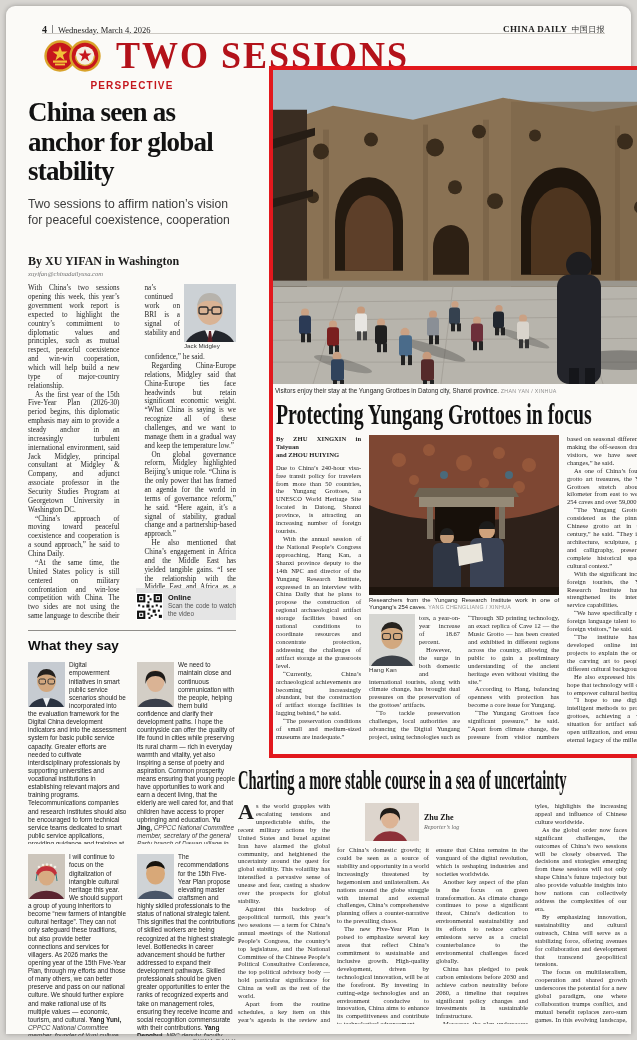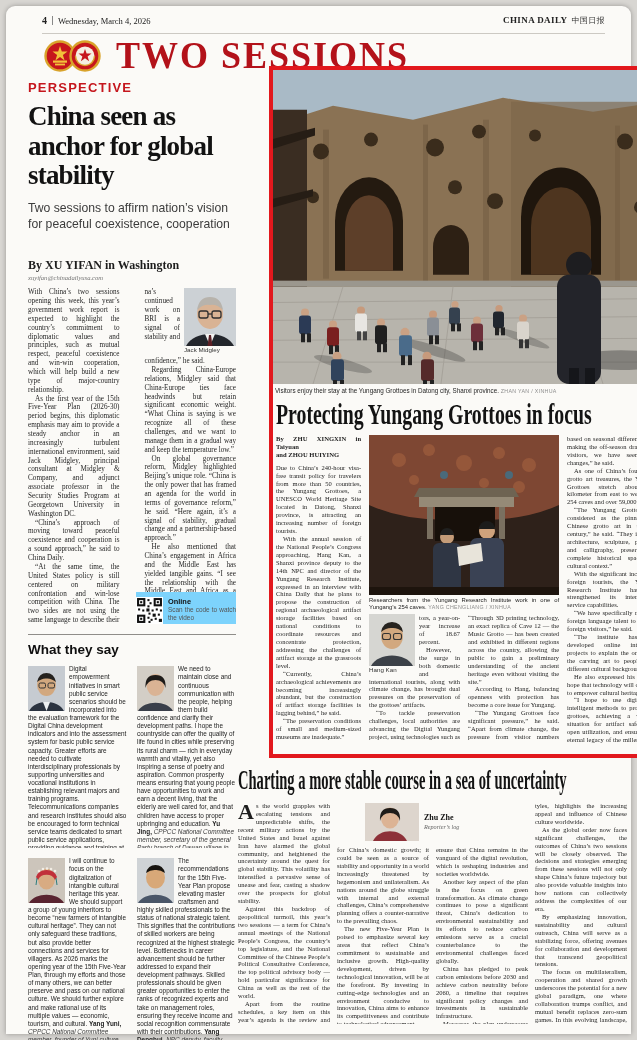--- a/index.html
+++ b/index.html
@@ -3,52 +3,52 @@
 <meta charset="utf-8">
 <style>
   * { margin:0; padding:0; box-sizing:border-box; }
   html,body { width:637px; height:1040px; }
   body { background:#d8d6d2; position:relative; overflow:hidden;
          font-family:"Liberation Serif", serif; color:#1d1d1d; }
   .page { position:absolute; left:6px; top:6px; width:625px; height:1028px;
           background:#fbfaf7; border-radius:9px 9px 0 0; box-shadow:0 0 5px rgba(0,0,0,.3); }
 
   
-  .hdr { position:absolute; top:9px; left:36px; right:26px; height:14px; font-size:8.5px; color:#222; }
+  .hdr { position:absolute; top:18px; left:36px; right:26px; height:14px; font-size:8.5px; color:#222; }
   .hdr-left { float:left; }
   .hdr-left .pgnum { font-weight:bold; font-size:10px; }
   .hdr-left .sep { display:inline-block; width:1px; height:9px; background:#888; margin:0 5px -1px; }
   .hdr-right { float:right; font-weight:bold; font-size:9px; letter-spacing:.4px; }
   .hdr-right .cn { font-weight:normal; font-size:8px; margin-left:4px; color:#333; }
   .hdr-rule { position:absolute; top:27px; left:36px; right:26px; border-top:1px solid #ccc9c3; }
 
   
   .masthead { position:absolute; top:32px; left:38px; height:36px; display:flex; align-items:center; }
   .emblems { position:relative; width:62px; height:34px; }
   .emblems svg { position:absolute; top:1px; width:32px; height:32px; }
   .emblems .e1 { left:0; } .emblems .e2 { left:25px; }
   .mast-title { font-size:36px; font-weight:bold; color:#b3121a; letter-spacing:2px;
                 white-space:nowrap; margin-left:10px; line-height:34px; transform:scaleY(1.04); }
 
   
   .left-col { position:absolute; left:22px; top:66px; width:208px; height:956px; }
-  .kicker { font-family:"Liberation Sans",sans-serif; font-size:13px; font-weight:bold;
-            color:#c5161d; letter-spacing:1.2px; margin:8px 0 7px; }
+  .kicker { font-family:"Liberation Sans",sans-serif; font-size:10px; font-weight:bold;
+            color:#c5161d; letter-spacing:1.2px; margin:8px 0 7px;text-align:center; }
   .p-headline { font-size:27px; line-height:1.1; font-weight:bold; color:#121212; letter-spacing:-.8px; margin-bottom:10px; }
   .p-deck { font-family:"Liberation Sans",sans-serif; font-size:12.2px; line-height:1.28; color:#3c3c3c; margin-bottom:26px; }
   .p-byline { font-size:12px; font-weight:bold; }
   .p-email { font-size:6.6px; font-style:italic; color:#737373; margin:1px 0 7px; }
   .p-body { display:flex; gap:25px; height:336px; overflow:hidden; position:relative; text-align:justify; }
   .p-colA,.p-colB { width:100px; font-size:7.2px; line-height:1.23; color:#1f1f1f; }
   .p-body p, .ybody p, .unc-body p { text-indent:7px; }
   .noind { text-indent:0 !important; }
   .midgley-fig { float:right; width:52px; margin:0 0 2px 4px; }
   .midgley-fig svg { width:52px; height:58px; display:block; }
   .fig-cap { font-family:"Liberation Sans",sans-serif; font-size:6.2px; color:#333; padding-top:1px; }
-  .online { position:absolute; right:0; bottom:0; width:100px; background:#7dd3fc; display:flex; gap:5px; padding-top:5px; }
+  .online { position:absolute; right:0; bottom:0; width:100px; background:#e5e5e5; display:flex; gap:5px; padding-top:5px; }
   .online svg { width:27px; height:27px; flex:none; }
   .online-label { font-family:"Liberation Sans",sans-serif; font-size:7.4px; font-weight:bold; color:#111; }
   .online-text { font-family:"Liberation Sans",sans-serif; font-size:6.4px; color:#555; line-height:1.25; }
 
   
   .wts { margin-top:10px; }
   .wts-rule { border-top:1px solid #8f8d89; }
   .wts-title { font-family:"Liberation Sans",sans-serif; font-size:13.5px; font-weight:bold; color:#0f0f0f; padding:7px 0 8px; }
   .wts-grid { display:grid; grid-template-columns:99px 99px; gap:9px 10px; }
   .quote { font-family:"Liberation Sans",sans-serif; font-size:6.4px; line-height:1.27; color:#222;

